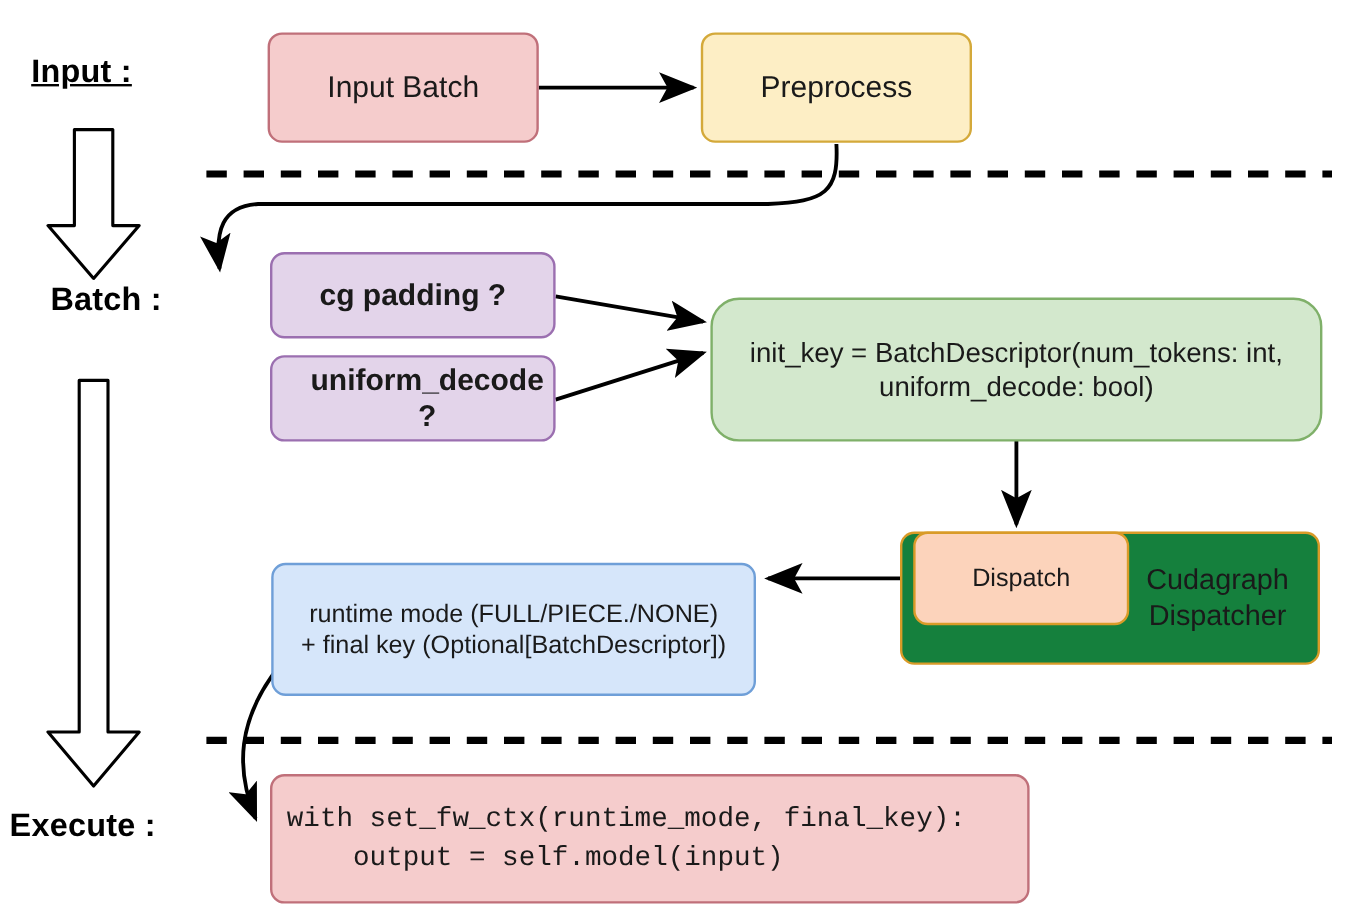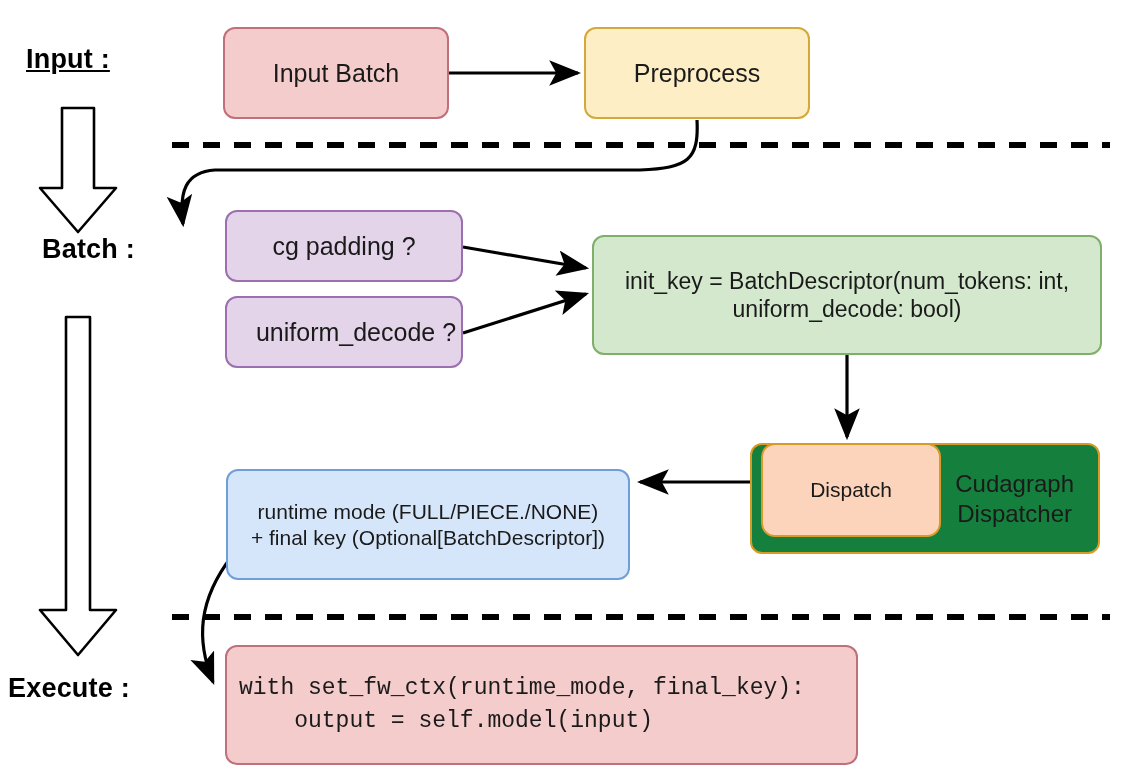--- a/index.html
+++ b/index.html
@@ -7,21 +7,21 @@
        font-family:"Liberation Sans",sans-serif;color:#1a1a1a;}
   #stage{position:absolute;left:0;top:0;width:1142px;height:770px;}
   svg.layer{position:absolute;left:0;top:0;width:1142px;height:770px;overflow:visible;}
   .node{position:absolute;box-sizing:border-box;display:flex;align-items:center;
         justify-content:center;text-align:center;border-radius:12px;border:2px solid;
         line-height:1.22;}
   .stage-label{position:absolute;font-weight:bold;font-size:27px;color:#000;
                white-space:nowrap;letter-spacing:.2px;}
   .n-input  {background:#f5cccc;border-color:#c0707a;font-size:25px;}
   .n-prep   {background:#fdeec5;border-color:#d4a93a;font-size:25px;}
-  .n-purple {background:#e3d4ea;border-color:#9b6fb0;font-size:25px;}
+  .n-purple {background:#e3d4ea;border-color:#9b6fb0;font-size:25px;font-weight:bold;}
   .n-green  {background:#d3e8cd;border-color:#7fb069;font-size:23px;}
   .n-blue   {background:#d6e6fa;border-color:#6f9fd8;font-size:21px;}
   .n-orange-outer{background:#15803d;border-color:#d99b28;font-size:24px;
                   align-items:center;justify-content:flex-end;padding-right:24px;}
   .n-orange-inner{background:#fcd3bb;border-color:#d99b28;font-size:21px;}
   .n-code   {background:#f5cccc;border-color:#c0707a;
              font-family:"Liberation Mono","DejaVu Sans Mono",monospace;
              font-size:23px;justify-content:flex-start;align-items:center;
              padding-left:12px;white-space:pre;text-align:left;line-height:1.45;}
   .twoline{white-space:pre-line;}
@@ -65,27 +65,27 @@
   <div class="stage-label" style="left:8px;top:673px;">Execute :</div>
 
   <div class="node n-prep" style="left:584px;top:27px;width:226px;height:92px;">Preprocess</div>
 
   <div class="node n-input" style="left:223px;top:27px;width:226px;height:92px;">Input Batch</div>
 
   <div class="node n-purple" style="left:225px;top:210px;width:238px;height:72px;">cg padding ?</div>
 
   <div class="node n-purple" style="left:225px;top:296px;width:238px;height:72px;padding-left:24px;">uniform_decode ?</div>
 
-  <div class="node n-green twoline" style="left:592px;top:235px;width:510px;height:120px;">init_key = BatchDescriptor(num_tokens: int,
+  <div class="node n-green twoline" style="left:592px;top:248px;width:510px;height:120px;border-radius:24px;">init_key = BatchDescriptor(num_tokens: int,
 uniform_decode: bool)</div>
 
   <div class="node n-orange-outer twoline" style="left:750px;top:443px;width:350px;height:111px;">Cudagraph
 Dispatcher</div>
 
-  <div class="node n-orange-inner" style="left:761px;top:443px;width:180px;height:94px;border-radius:14px;">Dispatch</div>
+  <div class="node n-orange-inner" style="left:761px;top:443px;width:180px;height:78px;">Dispatch</div>
 
   <div class="node n-blue twoline" style="left:226px;top:469px;width:404px;height:111px;">runtime mode (FULL/PIECE./NONE)
 + final key (Optional[BatchDescriptor])</div>
 
-  <div class="node n-code" style="left:225px;top:645px;width:633px;height:120px;">with set_fw_ctx(runtime_mode, final_key):
+  <div class="node n-code" style="left:225px;top:645px;width:633px;height:108px;">with set_fw_ctx(runtime_mode, final_key):
     output = self.model(input)</div>
 
 </div>
 
 </body></html>

